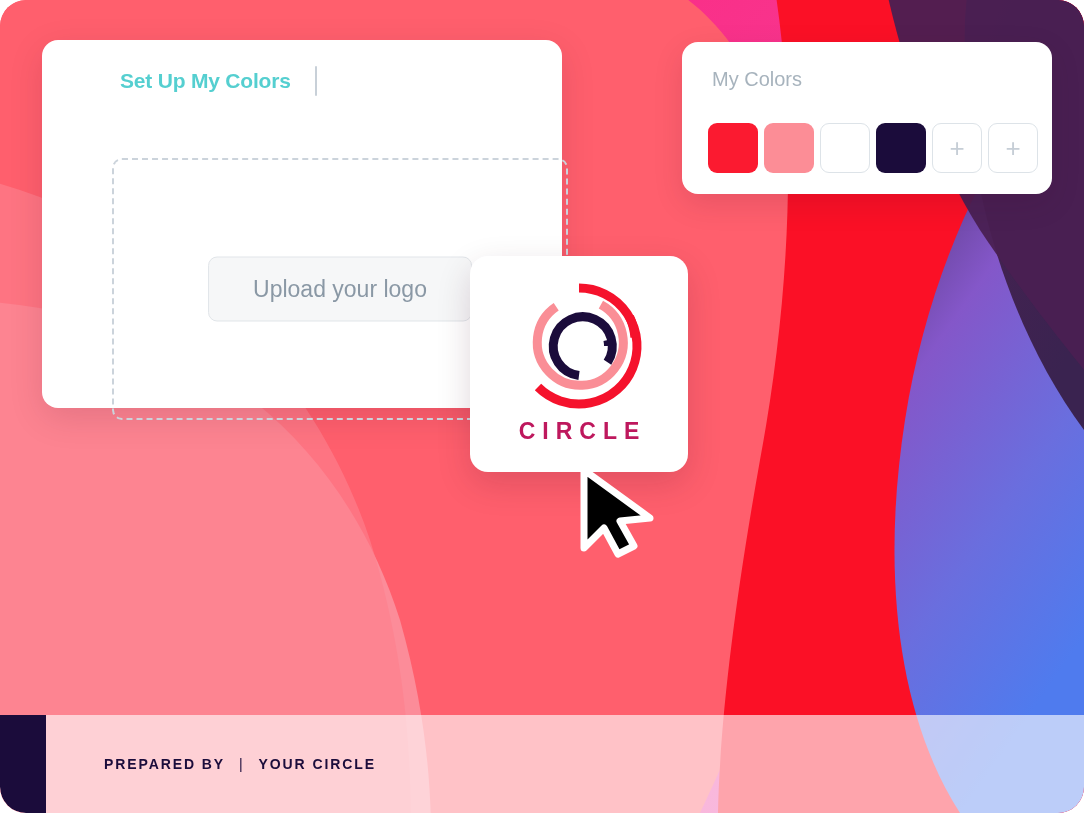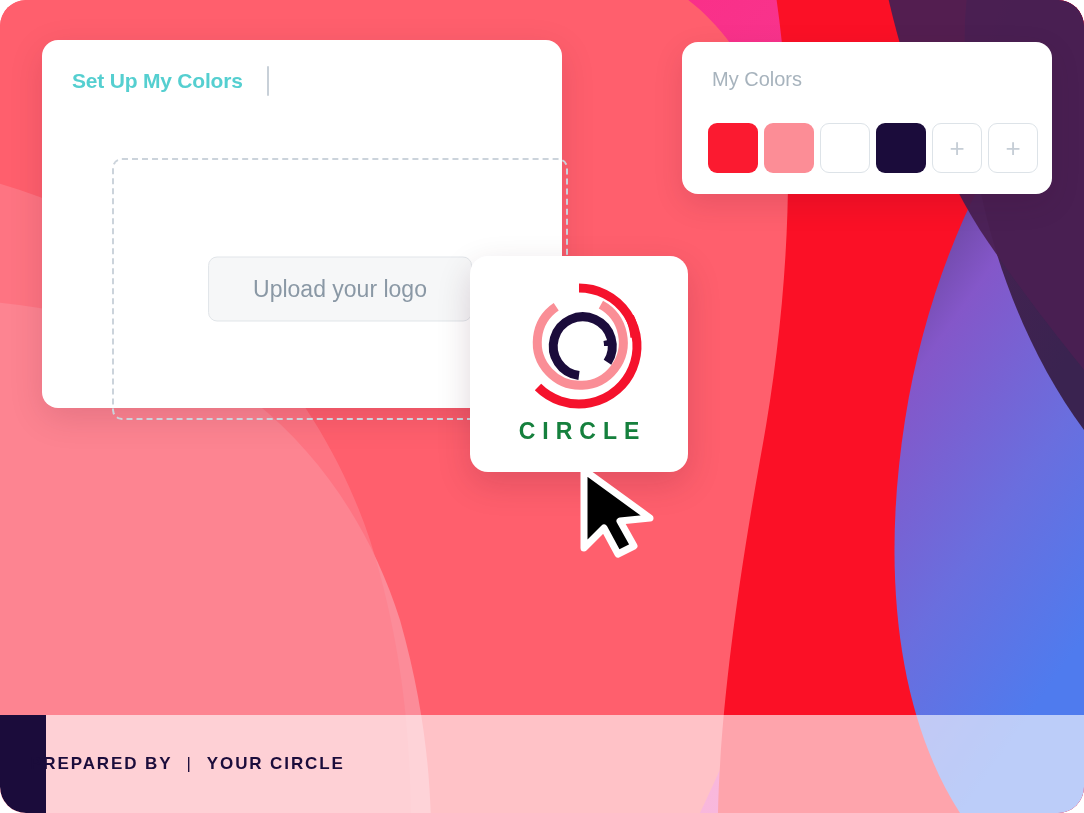--- a/index.html
+++ b/index.html
@@ -47,22 +47,22 @@
     position: absolute;
     left: 0;
     top: 0;
     width: 46px;
     height: 98px;
     background: #1B0C3B;
     border-bottom-left-radius: 26px;
   }
   #footer-text {
     position: relative;
-    margin-left: 30px;
-    font-size: 17px;
+    margin-left: 104px;
+    font-size: 14px;
     font-weight: bold;
     letter-spacing: 1.9px;
     color: #1B0C3B;
     white-space: nowrap;
     display: flex;
     align-items: center;
   }
   #footer-text .sep {
     display: inline-block;
     margin: 0 14px;
@@ -91,20 +91,21 @@
     width: 520px;
     height: 368px;
     background: #ffffff;
     border-radius: 16px;
     box-shadow: 0 10px 34px rgba(60,10,40,0.13);
   }
   #tabs {
     display: flex;
     align-items: center;
     padding: 26px 0 0 30px;
+    margin-left: 48px;
   }
   .tab {
     font-size: 21px;
     font-weight: bold;
     letter-spacing: -0.2px;
     cursor: pointer;
   }
   .tab.active { color: #55CFD0; }
   .tab.inactive { color: #B9C2CC; font-weight: normal; }
   #tab-divider {
@@ -311,21 +312,21 @@
           <path d="M 66 8 A 58 58 0 1 1 24.99 107.01" stroke="#F5122C" stroke-width="9"></path>
           <path d="M 116.6 37 A 58 58 0 0 1 121.9 57.5" stroke="#F5122C" stroke-width="9"></path>
 
           <path d="M 87.9 24.6 A 43 43 0 1 1 43.2 26.7" stroke="#FA8E96" stroke-width="9"></path>
 
           <path d="M 94.5 82.3 A 29.5 29.5 0 1 0 66 95.5" stroke="#1B0C3B" stroke-width="9"></path>
           <path d="M 95.5 66 A 29.5 29.5 0 0 0 94.9 60" stroke="#1B0C3B" stroke-width="9"></path>
         </g>
       </svg>
     </div>
-    <div id="logo-wordmark" style="color: #15803d;">CIRCLE</div>
+    <div id="logo-wordmark" style="color: #be185d;">CIRCLE</div>
   </div>
 
   <div id="cursor">
     <svg viewBox="0 0 96 92" xmlns="http://www.w3.org/2000/svg">
       <path d="M 6 4 L 6 82 L 26 62 L 40 88 L 56 80 L 42 55 L 72 52 Z" fill="#000000" stroke="#ffffff" stroke-width="7" stroke-linejoin="round"></path>
     </svg>
   </div>
 
 </div>
 

